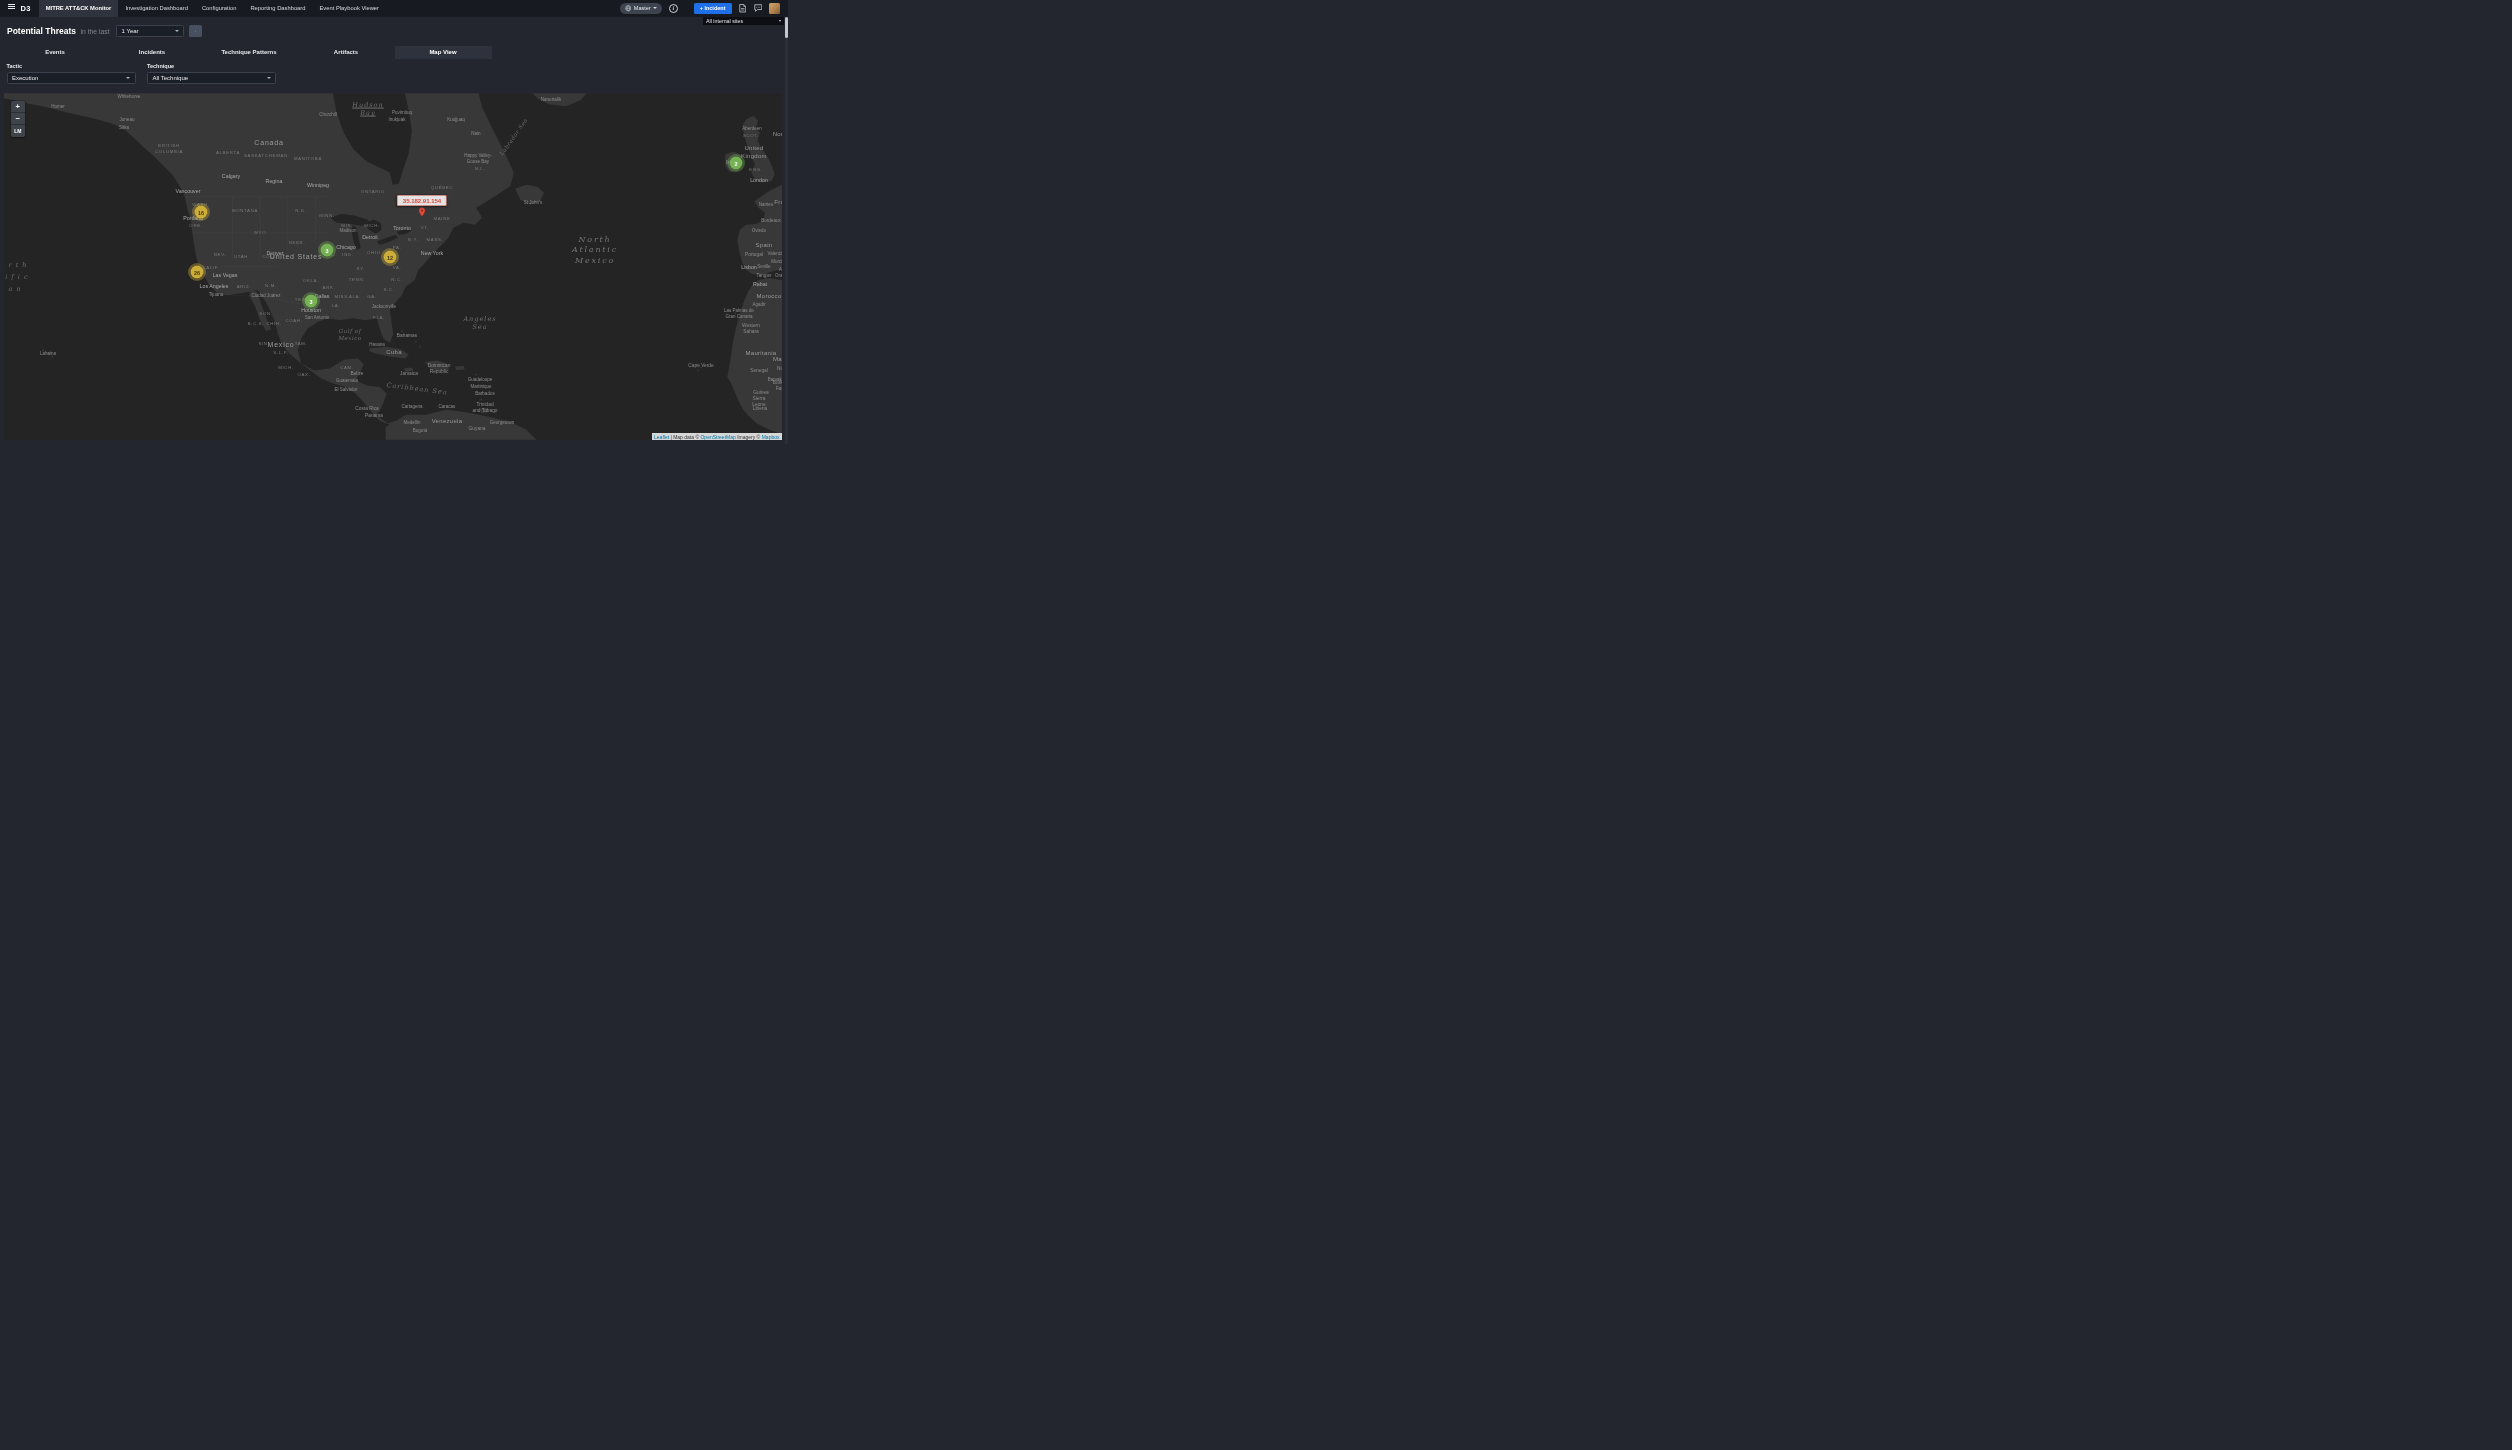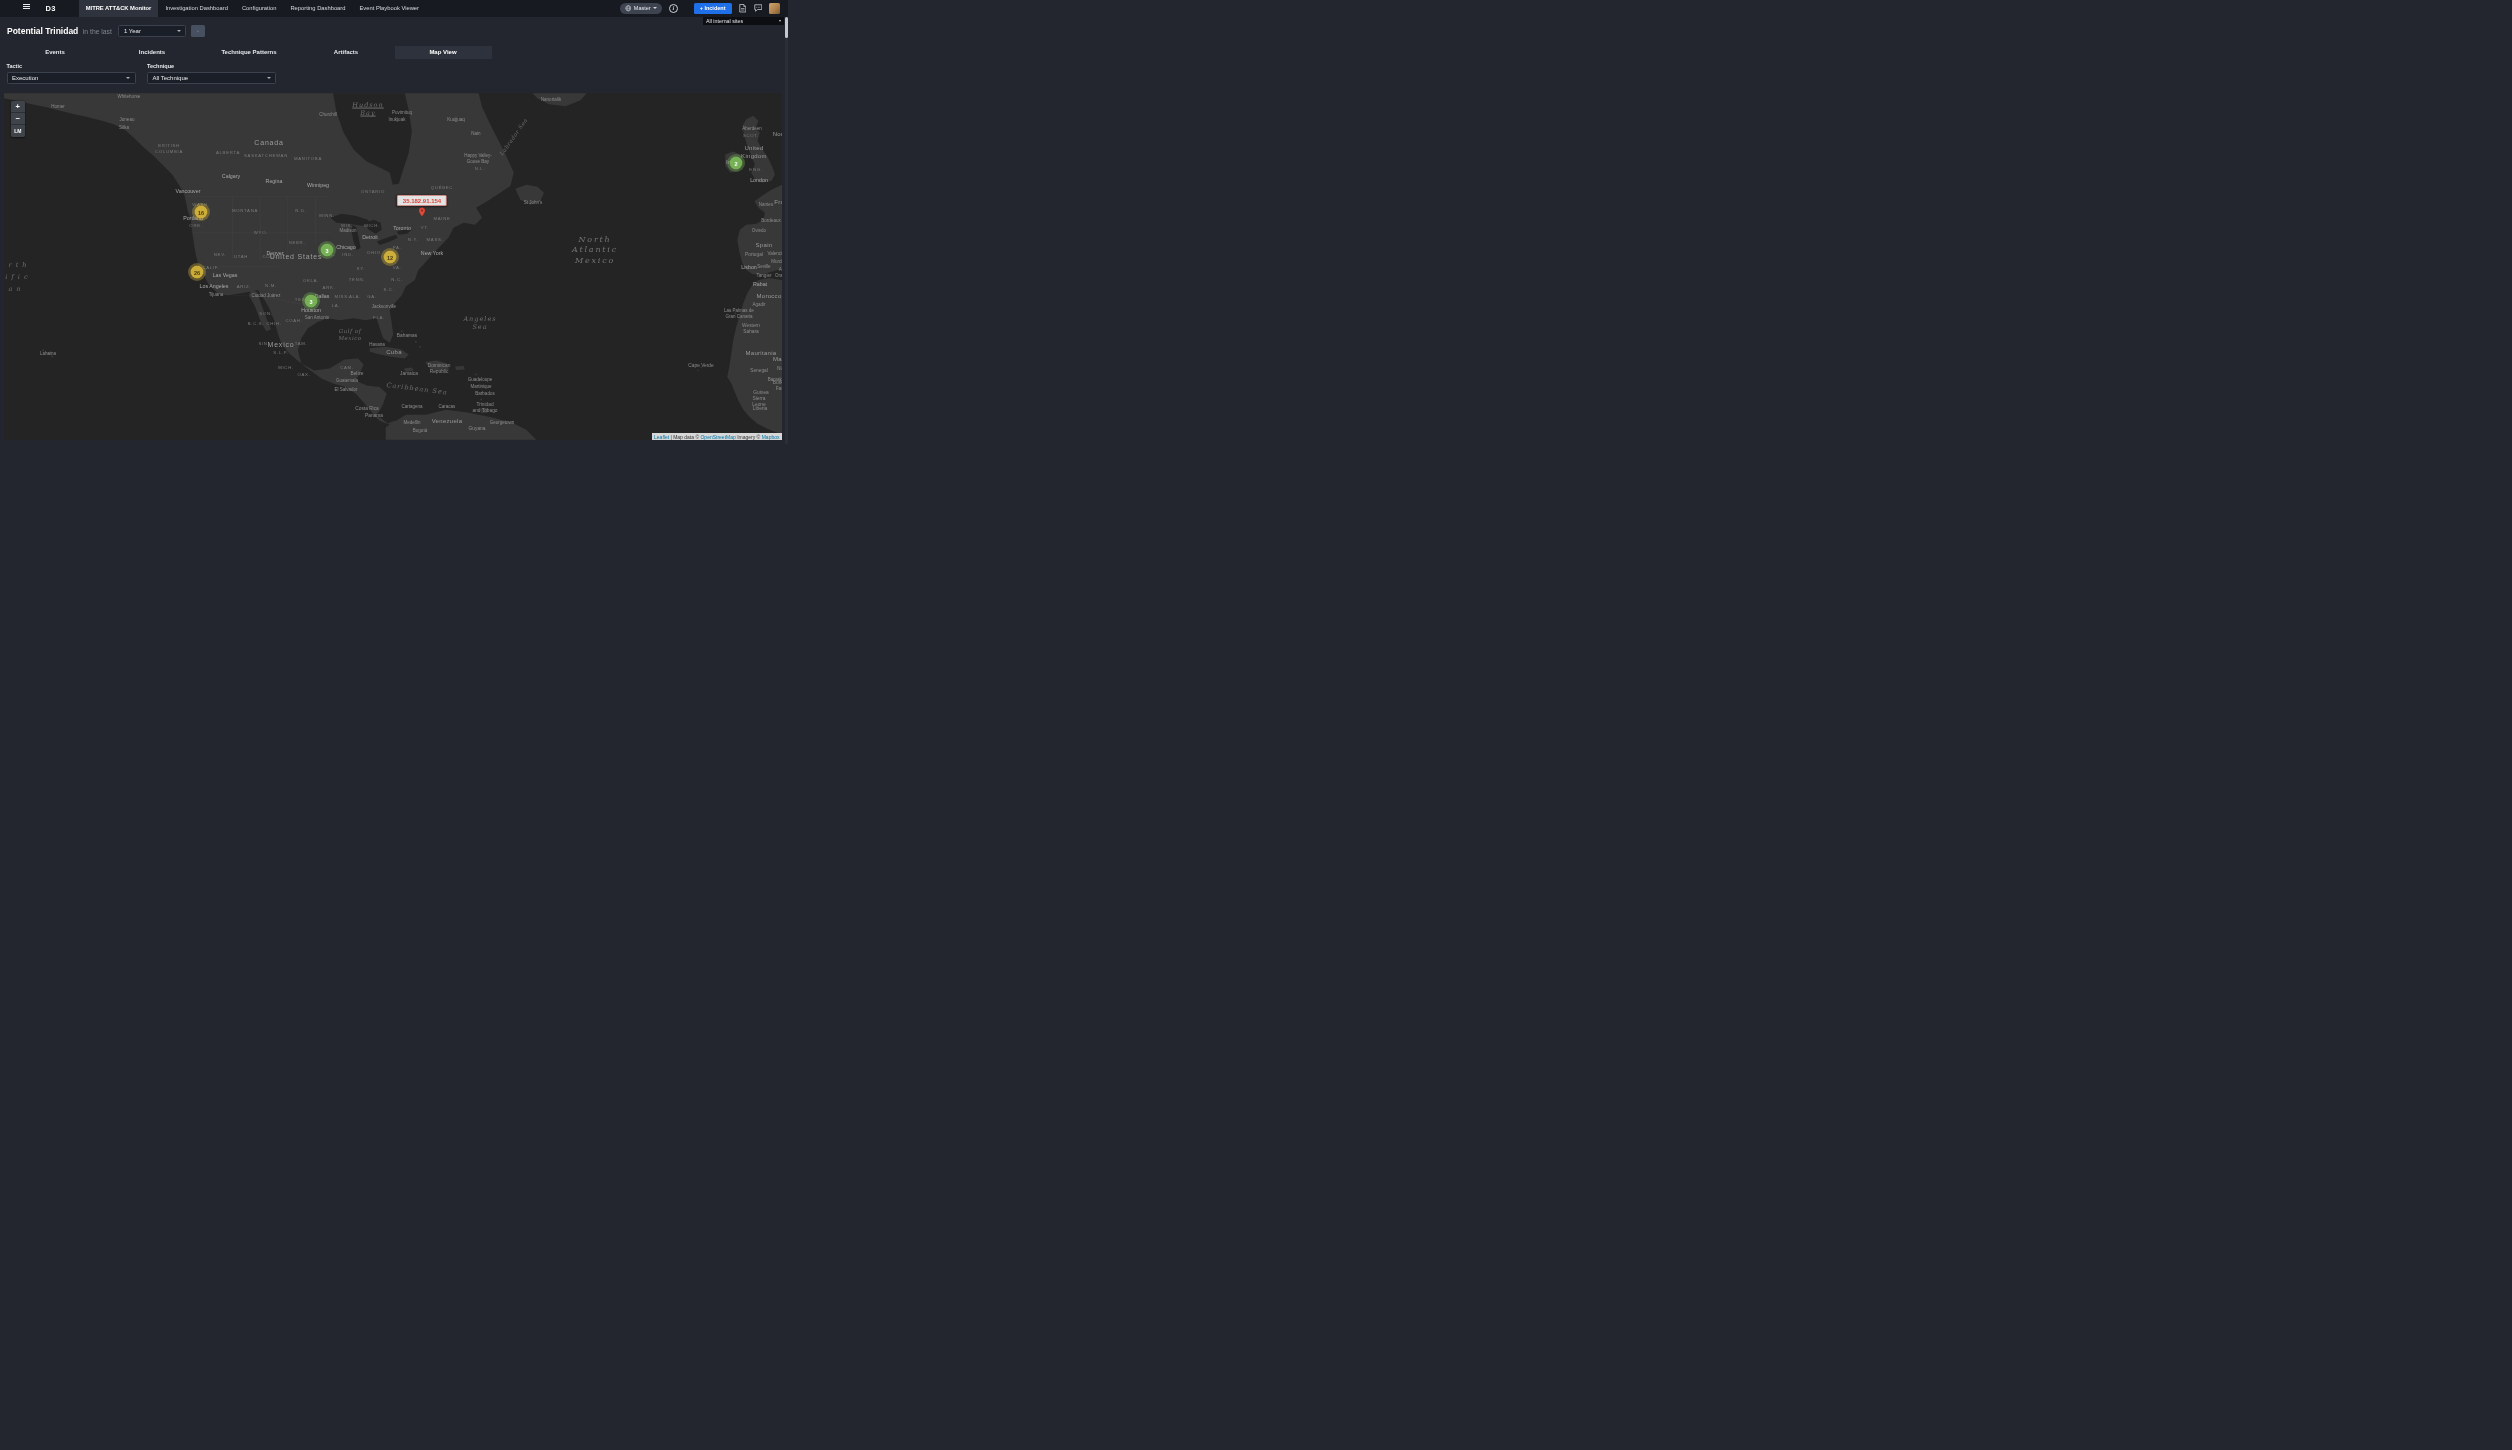--- a/index.html
+++ b/index.html
@@ -4,21 +4,21 @@
 <style>
   html,body{margin:0;padding:0;}
   body{
     width:788px;height:444px;position:relative;overflow:hidden;
     background:#23262e;font-family:"Liberation Sans","DejaVu Sans",sans-serif;
     -webkit-font-smoothing:antialiased;
   }
   
   .navbar{position:absolute;top:0;left:0;width:788px;height:16.6px;background:#171a21;
     display:flex;align-items:center;z-index:50;}
-  .logo{display:flex;align-items:flex-start;gap:16px;padding:0 23px;color:#fff;font-weight:bold;font-size:7.5px;letter-spacing:0.3px;}
+  .logo{display:flex;align-items:flex-start;gap:6px;padding:0 8px;color:#fff;font-weight:bold;font-size:7.5px;letter-spacing:0.3px;}
   .logo-bars{display:inline-block;width:6.5px;height:5.5px;
     background:linear-gradient(#e8eaee 0 1px,transparent 1px 2.3px,#e8eaee 2.3px 3.3px,transparent 3.3px 4.5px,#e8eaee 4.5px 5.5px);}
   .nav-item{height:16.6px;line-height:16.6px;padding:0 7px;color:#d6dae1;font-size:5.8px;cursor:pointer;white-space:nowrap;}
   .nav-item.active{background:#2e333e;color:#fff;font-weight:bold;}
   .nav-right{margin-left:auto;display:flex;align-items:center;gap:6.5px;padding-right:8px;}
   .master-pill{display:flex;align-items:center;gap:2.5px;background:#3d434f;border-radius:5.5px;
     height:10.6px;padding:0 5px;color:#e8eaee;font-size:5.5px;cursor:pointer;}
   .caret{width:0;height:0;border-left:2px solid transparent;border-right:2px solid transparent;border-top:2.5px solid #cfd3da;display:inline-block;}
   .info-icon{width:7.5px;height:7.5px;border:0.7px solid #cfd3da;border-radius:50%;color:#cfd3da;
     font-size:5px;font-weight:bold;display:flex;align-items:center;justify-content:center;font-family:"DejaVu Serif",serif;font-style:italic;cursor:pointer;}
@@ -134,21 +134,21 @@
 <div class="sites-select">
   <span>All internal sites</span>
   <span class="caret"></span>
 </div>
 
 <div class="scrollbar">
   <div class="scroll-thumb"></div>
 </div>
 
 <div class="page-header">
-  <span class="page-title">Potential Trinidad</span>
+  <span class="page-title">Potential Threats</span>
   <span class="page-sub">in the last</span>
   <div class="dd range-dd">
     <span>1 Year</span>
     <span class="caret"></span>
   </div>
   <button class="refresh-btn">
     <svg width="7" height="7" viewBox="0 0 16 16">
       <path d="M13.2 8a5.2 5.2 0 1 1-1.6-3.8" fill="none" stroke="#fff" stroke-width="1.6"></path>
       <path d="M12 1.2v3.4H8.6" fill="none" stroke="#fff" stroke-width="1.6"></path>
     </svg>

